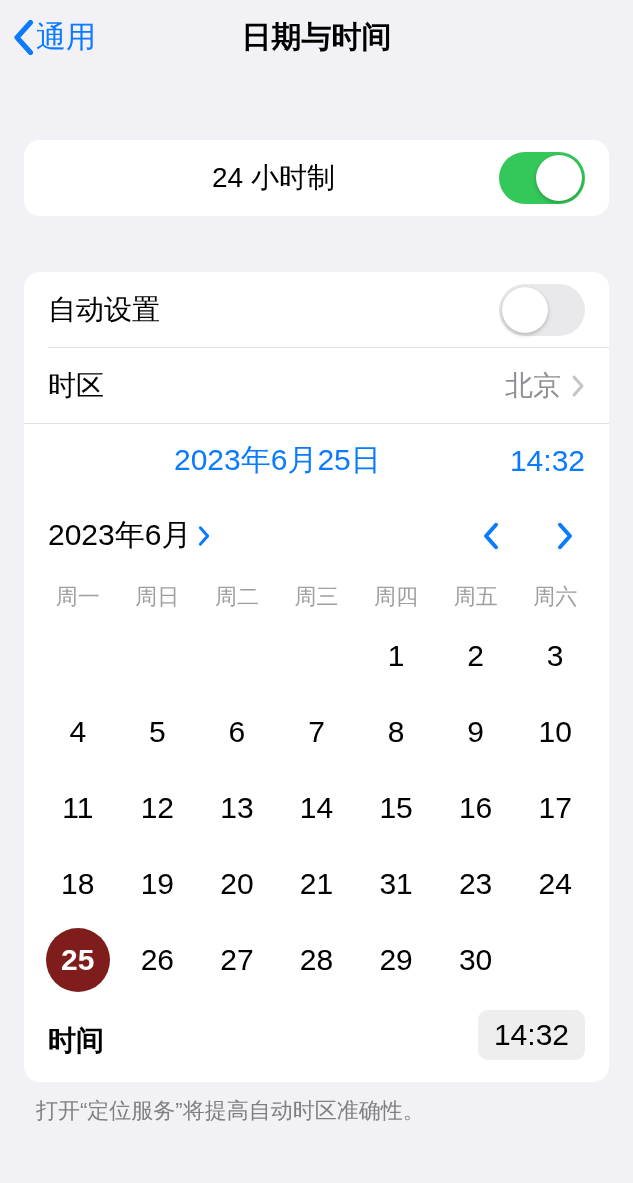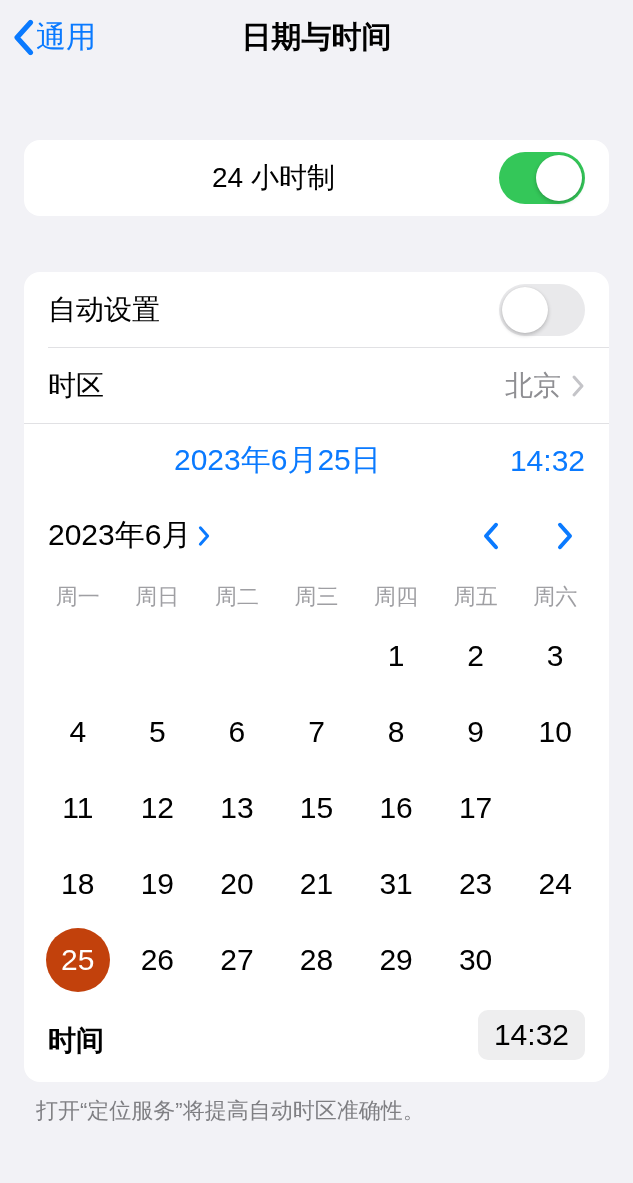--- a/index.html
+++ b/index.html
@@ -84,21 +84,21 @@
       padding:10px 0 6px;
     }
     .cal-cell {
       height:76px; display:flex; align-items:center; justify-content:center;
       font-size:30px; font-weight:400;
     }
     .cal-cell .bubble {
       width:64px; height:64px; border-radius:50%;
       display:flex; align-items:center; justify-content:center;
     }
-    .cal-cell.selected .bubble { background:#c2410c; color:#fff; font-weight:400; }
+    .cal-cell.selected .bubble { background:#7f1d1d; color:#fff; font-weight:700; }
     .cal-cell.empty { pointer-events:none; }
     
     .time-footer {
       display:flex; align-items:flex-end; padding:8px 24px 22px;
     }
     .time-footer .lbl { font-size:28px; font-weight:600; flex:1; }
     .time-pill {
       background:#eeeeef; border-radius:10px; padding:8px 16px;
       font-size:30px; font-weight:400;
     }
@@ -235,20 +235,23 @@
           <div class="cal-cell">
             <div class="bubble">11</div>
           </div>
           <div class="cal-cell">
             <div class="bubble">12</div>
           </div>
           <div class="cal-cell">
             <div class="bubble">13</div>
           </div>
           <div class="cal-cell">
+            <div class="bubble">14</div>
+          </div>
+          <div class="cal-cell">
             <div class="bubble">15</div>
           </div>
           <div class="cal-cell">
             <div class="bubble">16</div>
           </div>
           <div class="cal-cell">
             <div class="bubble">17</div>
           </div>
         </div>
         <div class="cal-row">

